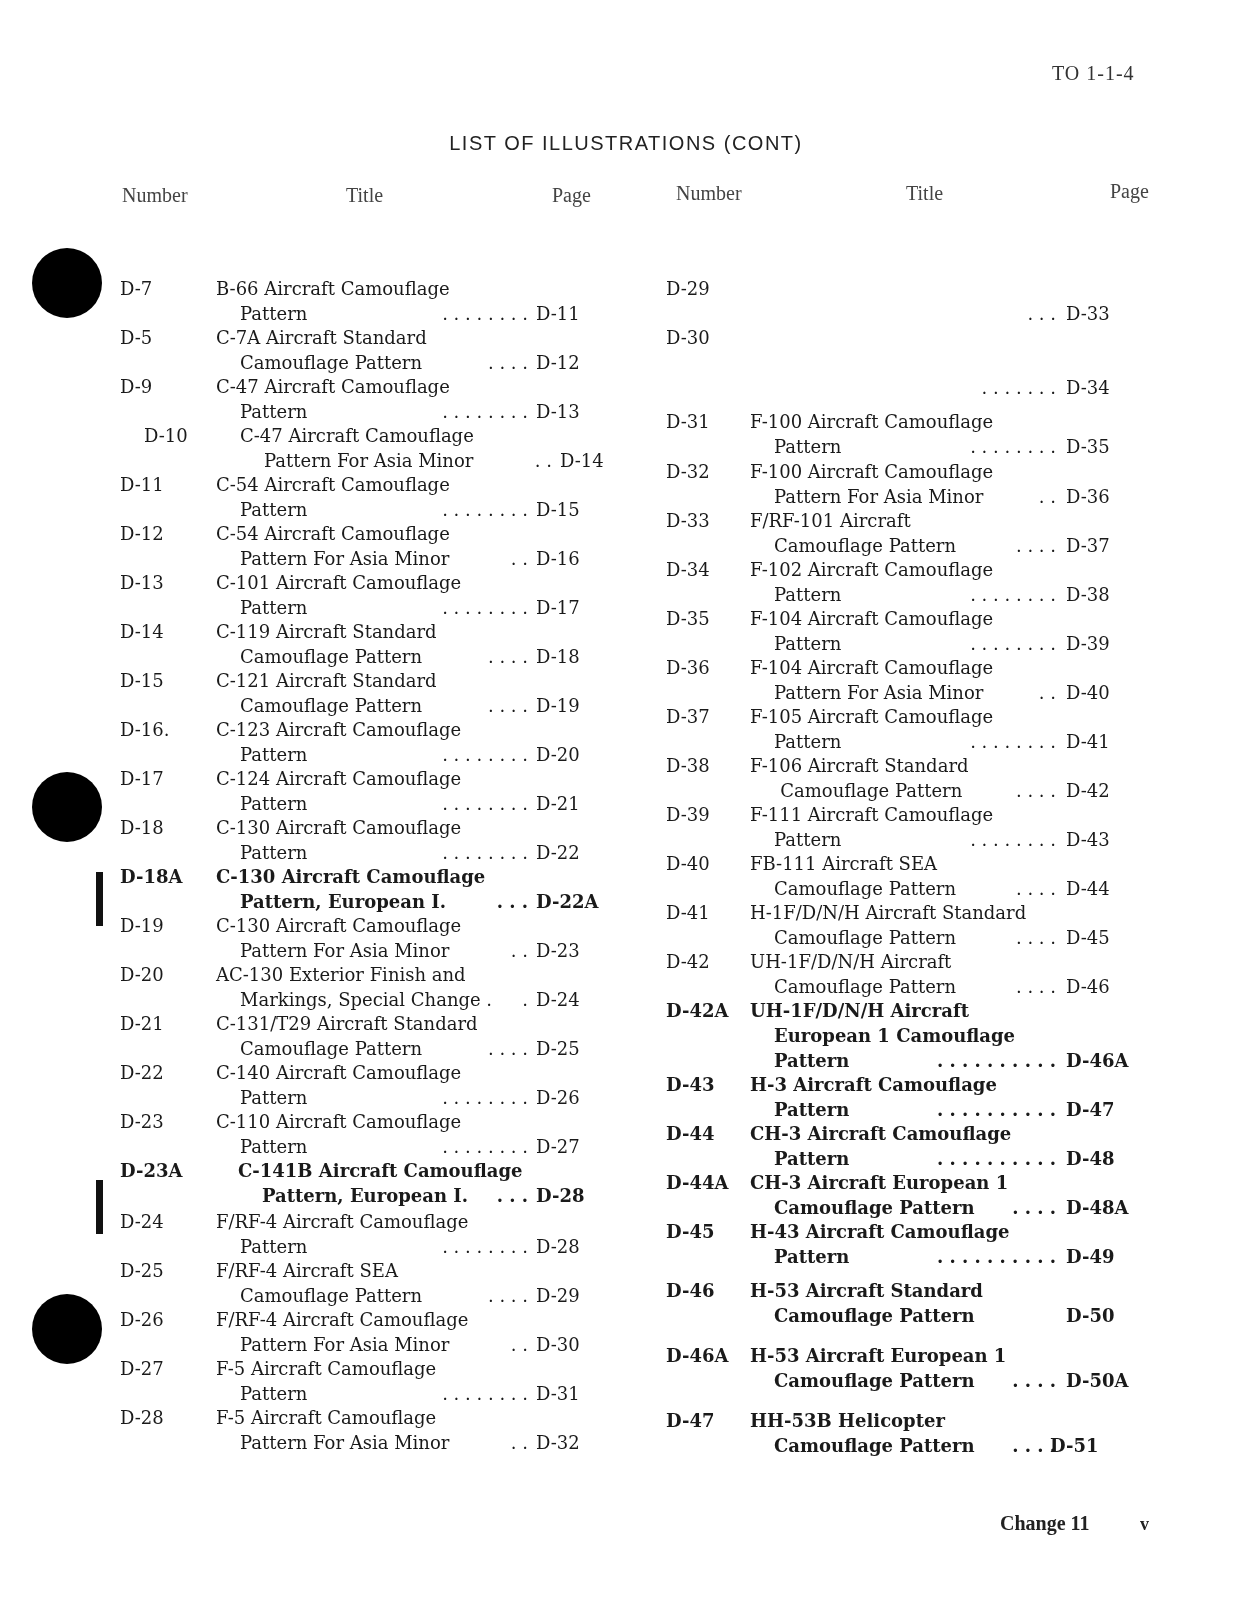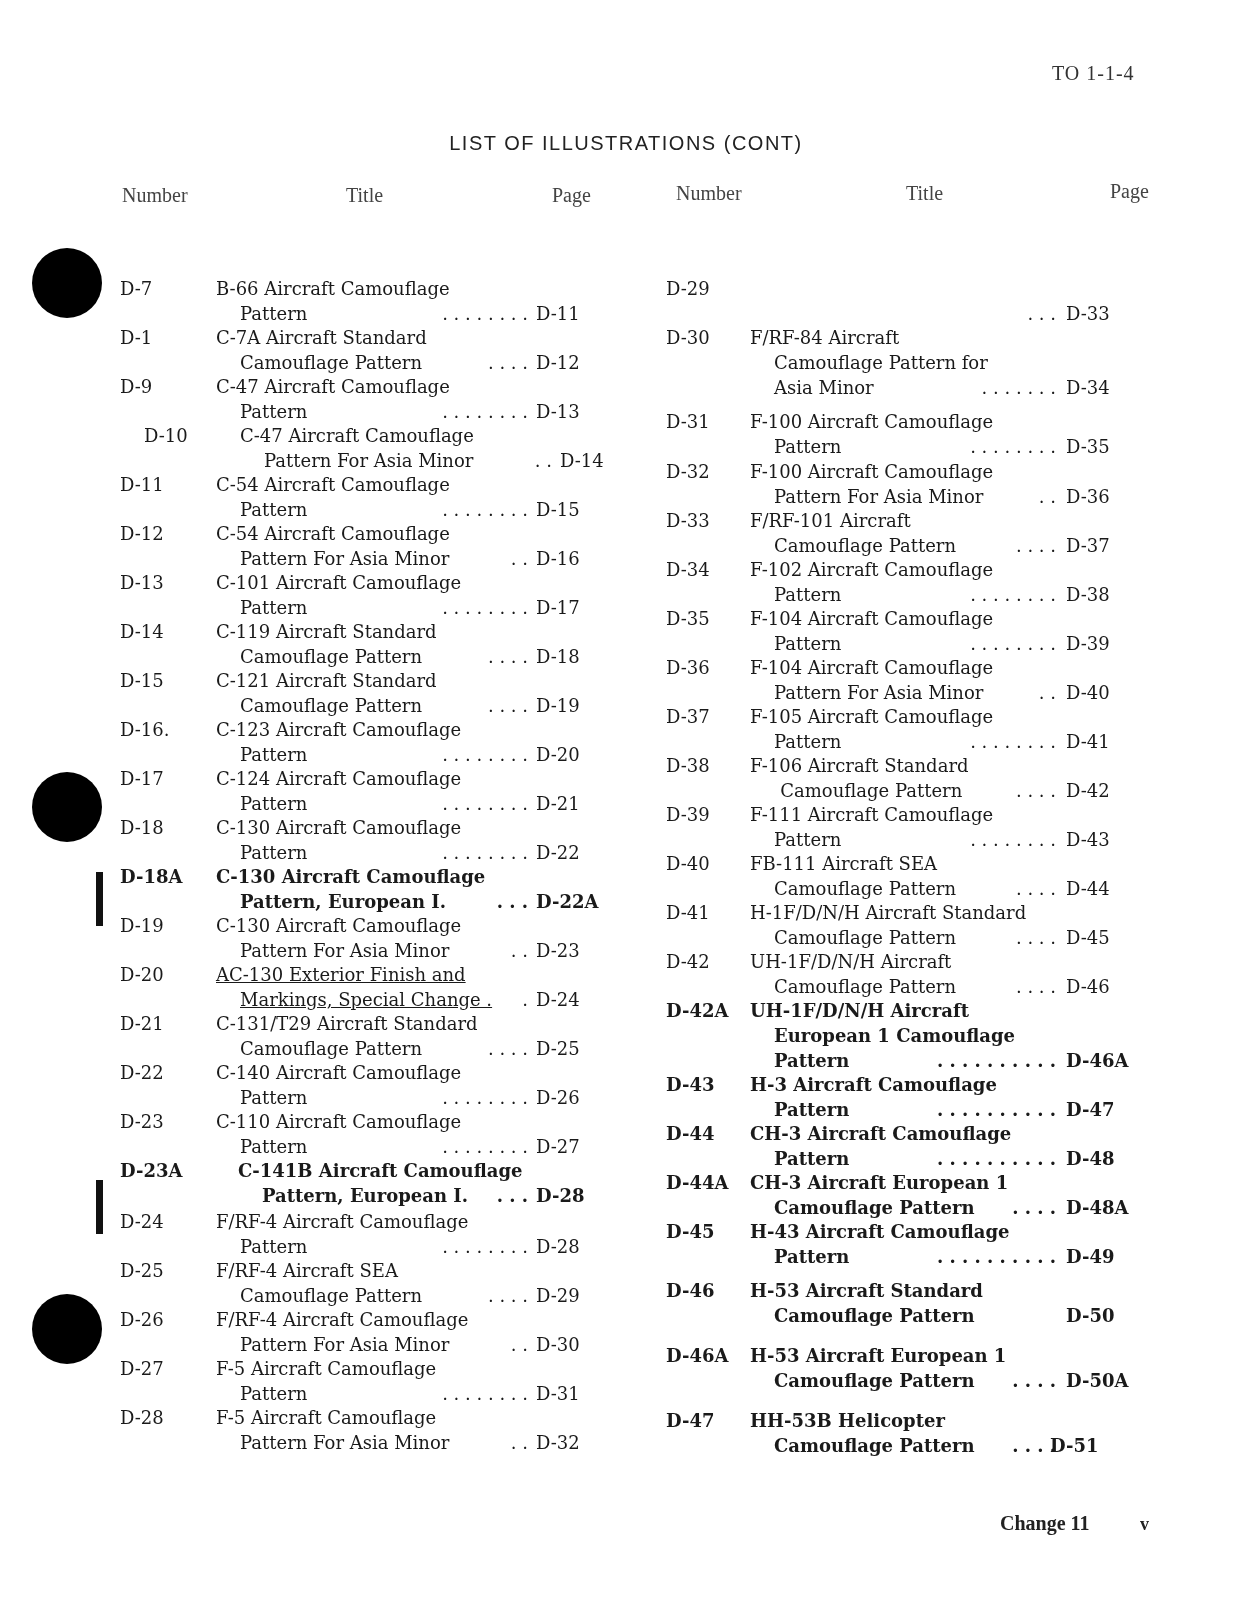--- a/index.html
+++ b/index.html
@@ -46,21 +46,21 @@
     <div class="entry" style="position: absolute; left: 0px; top: 0px; width: 520px; height: 50px;">
       <span class="num">D-7</span>
       <div class="title" style="left: 96px;">
         <div class="line">B-66 Aircraft Camouflage</div>
         <div class="line indent">Pattern</div>
       </div>
       <span class="leader" style="right: 112px; top: 25px;">. . . . . . . .</span>
       <span class="pg" style="left: 416px; top: 25px;">D-11</span>
     </div>
     <div class="entry" style="position: absolute; left: 0px; top: 49px; width: 520px; height: 50px;">
-      <span class="num">D-1</span>
+      <span class="num">D-5</span>
       <div class="title" style="left: 96px;">
         <div class="line">C-7A Aircraft Standard</div>
         <div class="line indent">Camouflage Pattern</div>
       </div>
       <span class="leader" style="right: 112px; top: 25px;">. . . .</span>
       <span class="pg" style="left: 416px; top: 25px;">D-12</span>
     </div>
     <div class="entry" style="position: absolute; left: 0px; top: 98px; width: 520px; height: 50px;">
       <span class="num">D-9</span>
       <div class="title" style="left: 96px;">
@@ -164,21 +164,21 @@
       <span class="num">D-19</span>
       <div class="title" style="left: 96px;">
         <div class="line">C-130 Aircraft Camouflage</div>
         <div class="line indent">Pattern For Asia Minor</div>
       </div>
       <span class="leader" style="right: 112px; top: 25px;">. .</span>
       <span class="pg" style="left: 416px; top: 25px;">D-23</span>
     </div>
     <div class="entry" style="position: absolute; left: 0px; top: 686px; width: 520px; height: 50px;">
       <span class="num">D-20</span>
-      <div class="title" style="left: 96px; text-decoration: underline;">
+      <div class="title" style="left: 96px;">
         <div class="line">AC-130 Exterior Finish and</div>
         <div class="line indent">Markings, Special Change .</div>
       </div>
       <span class="leader" style="right: 112px; top: 25px;">.</span>
       <span class="pg" style="left: 416px; top: 25px;">D-24</span>
     </div>
     <div class="entry" style="position: absolute; left: 0px; top: 735px; width: 520px; height: 50px;">
       <span class="num">D-21</span>
       <div class="title" style="left: 96px;">
         <div class="line">C-131/T29 Aircraft Standard</div>
@@ -261,25 +261,20 @@
     </div>
   </div>
 <div class="col" id="right-col" style="left:666px">
     <div class="entry" style="position: absolute; left: 0px; top: 0px; width: 520px; height: 50px;">
       <span class="num">D-29</span>
       <span class="leader" style="right: 130px; top: 25px;">. . .</span>
       <span class="pg" style="left: 400px; top: 25px;">D-33</span>
     </div>
     <div class="entry" style="position: absolute; left: 0px; top: 49px; width: 520px; height: 75px;">
       <span class="num">D-30</span>
-      <div class="title" style="left: 84px;">
-        <div class="line">F/RF-84 Aircraft</div>
-        <div class="line indent">Camouflage Pattern for</div>
-        <div class="line indent">Asia Minor</div>
-      </div>
       <span class="leader" style="right: 130px; top: 50px;">. . . . . . .</span>
       <span class="pg" style="left: 400px; top: 50px;">D-34</span>
     </div>
     <div class="entry" style="position: absolute; left: 0px; top: 133px; width: 520px; height: 50px;">
       <span class="num">D-31</span>
       <div class="title" style="left: 84px;">
         <div class="line">F-100 Aircraft Camouflage</div>
         <div class="line indent">Pattern</div>
       </div>
       <span class="leader" style="right: 130px; top: 25px;">. . . . . . . .</span>

